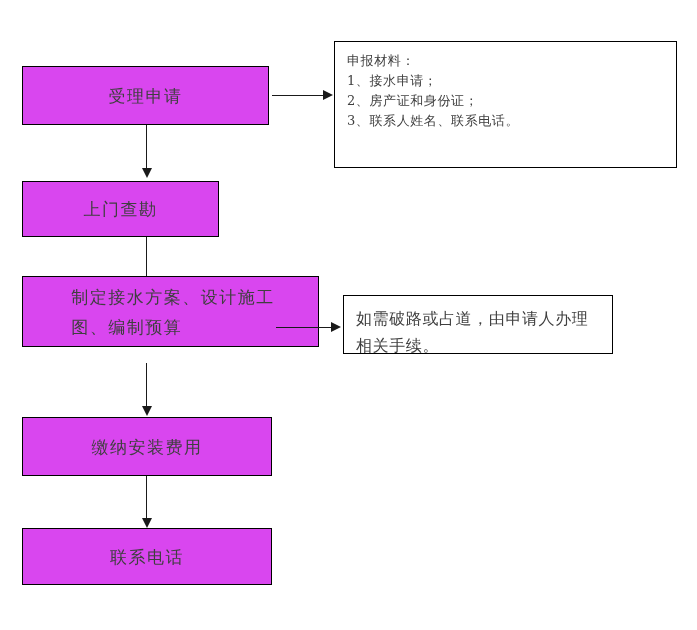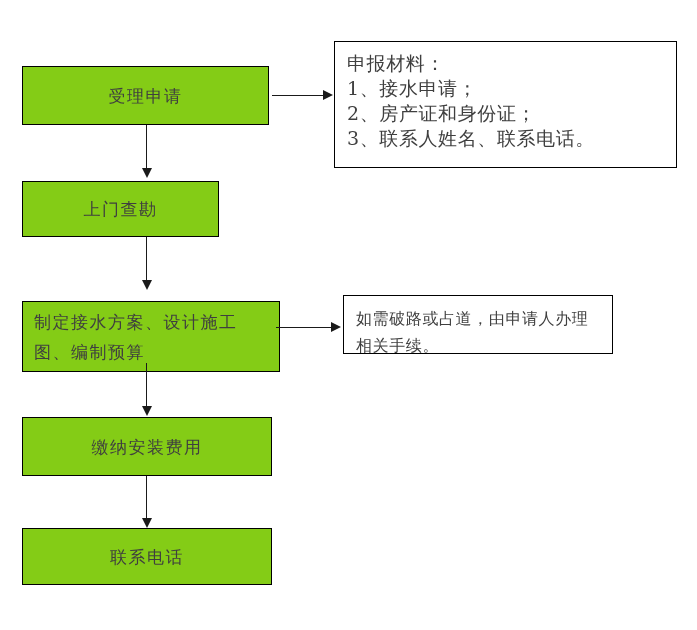--- a/index.html
+++ b/index.html
@@ -19,21 +19,21 @@
     width: 697px;
     height: 630px;
     background: #ffffff;
   }
 
   
   .node {
     position: absolute;
     box-sizing: border-box;
     border: 1.3px solid #000000;
-    background: #84cc16;
+    background: #d946ef;
     display: flex;
     align-items: center;
     justify-content: center;
     text-align: center;
   }
   .node .node-text {
     font-size: 17px;
     line-height: 30px;
     letter-spacing: 1.5px;
     color: #3f3f3f;
@@ -51,22 +51,22 @@
   
   .note {
     position: absolute;
     box-sizing: border-box;
     border: 1.3px solid #000000;
     background: #ffffff;
     overflow: hidden;
   }
   .note .note-text {
     display: block;
-    font-size: 19px;
-    line-height: 25px;
+    font-size: 13px;
+    line-height: 20px;
     letter-spacing: 0.6px;
     color: #3f3f3f;
     white-space: pre-line;
   }
   #note-materials .note-text {
     padding: 9px 0 0 12px;
   }
   #note-roadworks .note-text {
     font-size: 16px;
     line-height: 27px;
@@ -123,21 +123,21 @@
 3、联系人姓名、联系电话。</span>
   </div>
 
   <div class="node" id="node-site-survey" style="left:22px; top:181px; width:197px; height:56px;align-items:center;">
     <span class="node-text">上门查勘</span>
   </div>
 
   <div class="conn-v" style="left:146px; top:237px; height:46px;"></div>
   <div class="arrow-down" style="left:141.5px; top:280px;"></div>
 
-  <div class="node align-left" id="node-plan-design-budget" style="left:22px; top:301px; width:258px; height:71px;">
+  <div class="node align-left" id="node-plan-design-budget" style="left:22px; top:276px; width:297px; height:71px;justify-content:center;">
     <span class="node-text">制定接水方案、设计施工
 图、编制预算</span>
   </div>
 
   <div class="conn-h" style="left:276px; top:327px; width:56px;"></div>
   <div class="arrow-right" style="left:331px; top:322px;"></div>
 
   <div class="note" id="note-roadworks" style="left:343px; top:295px; width:270px; height:59px;">
     <span class="note-text">如需破路或占道，由申请人办理
 相关手续。</span>

